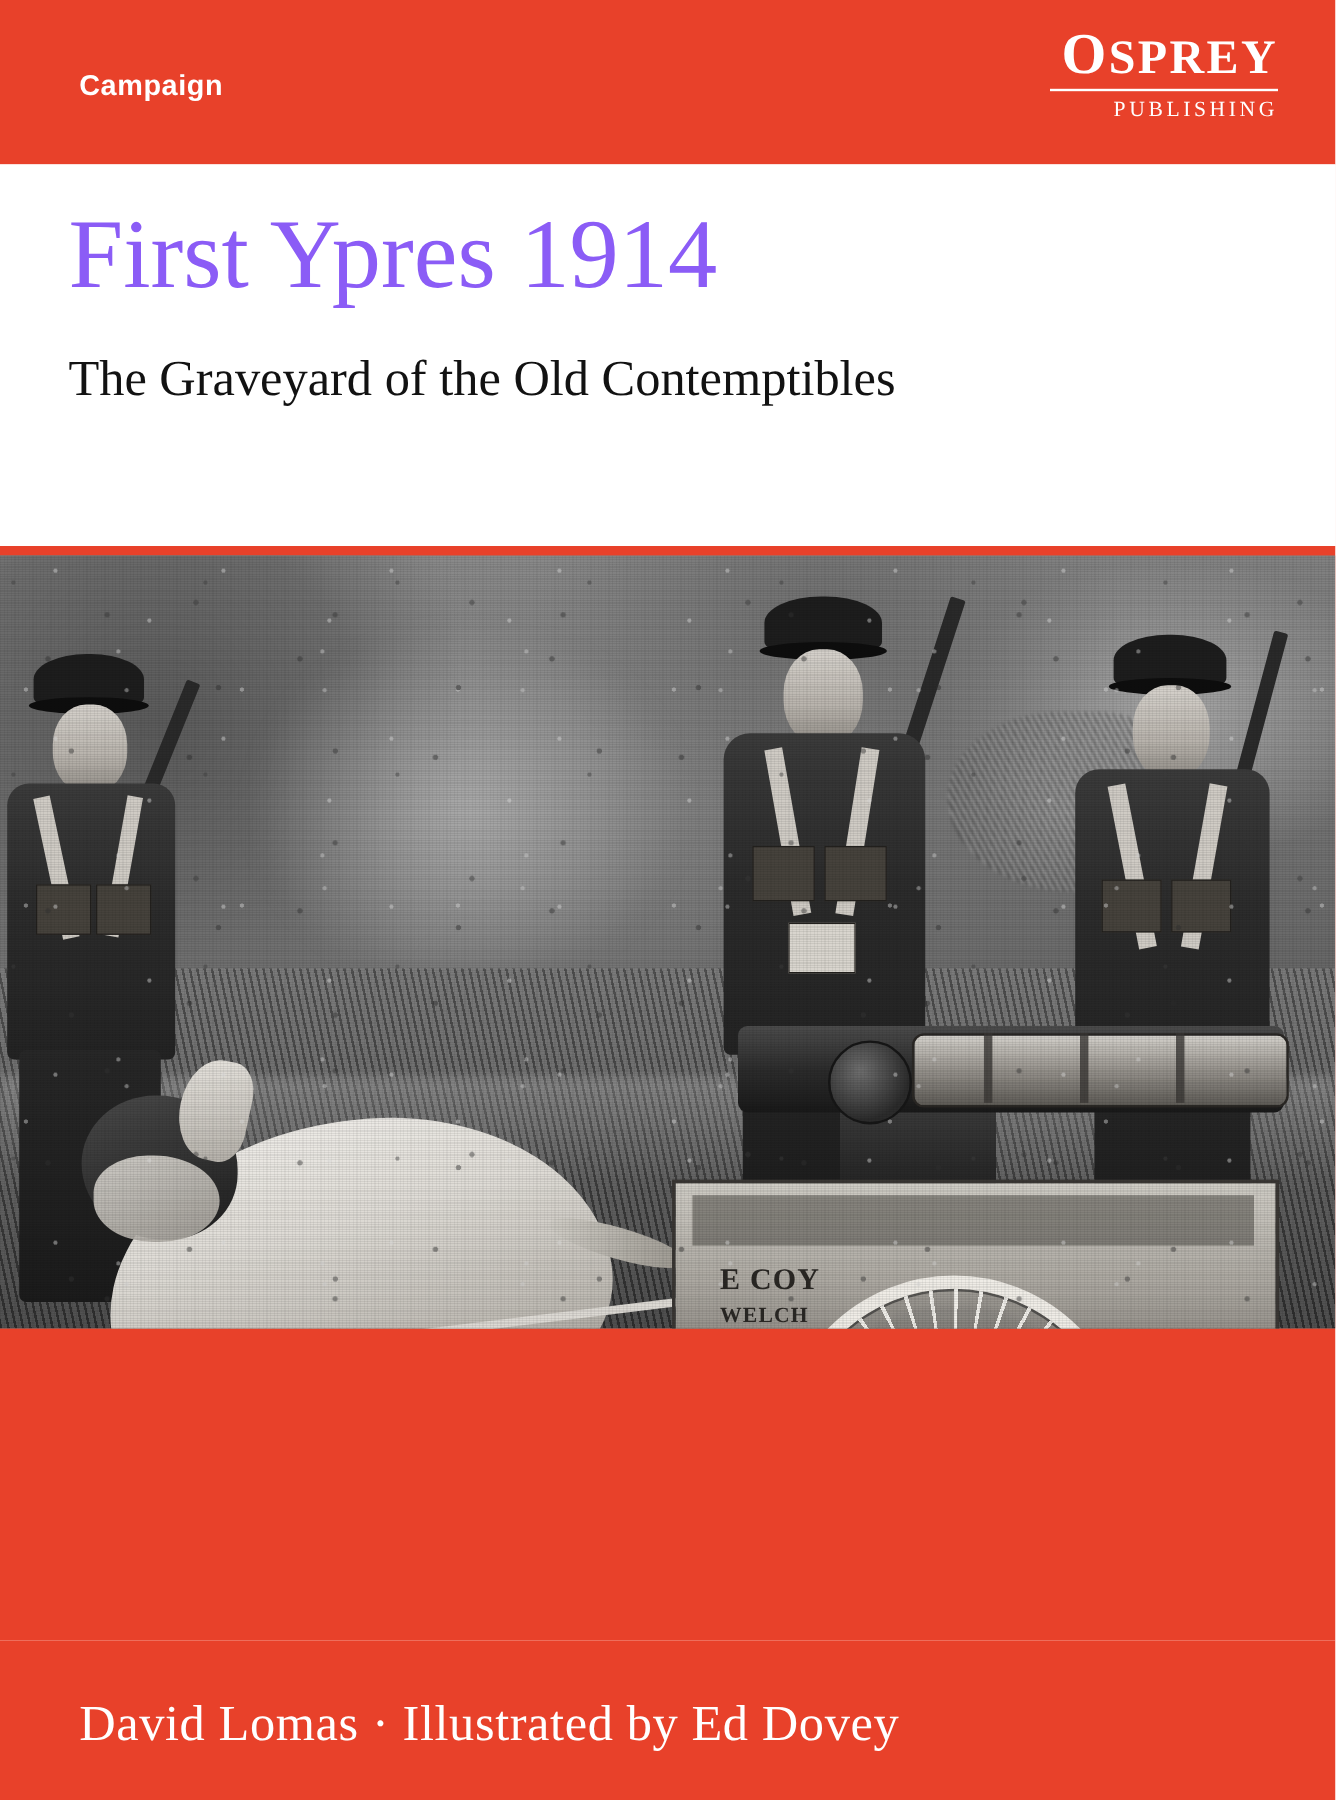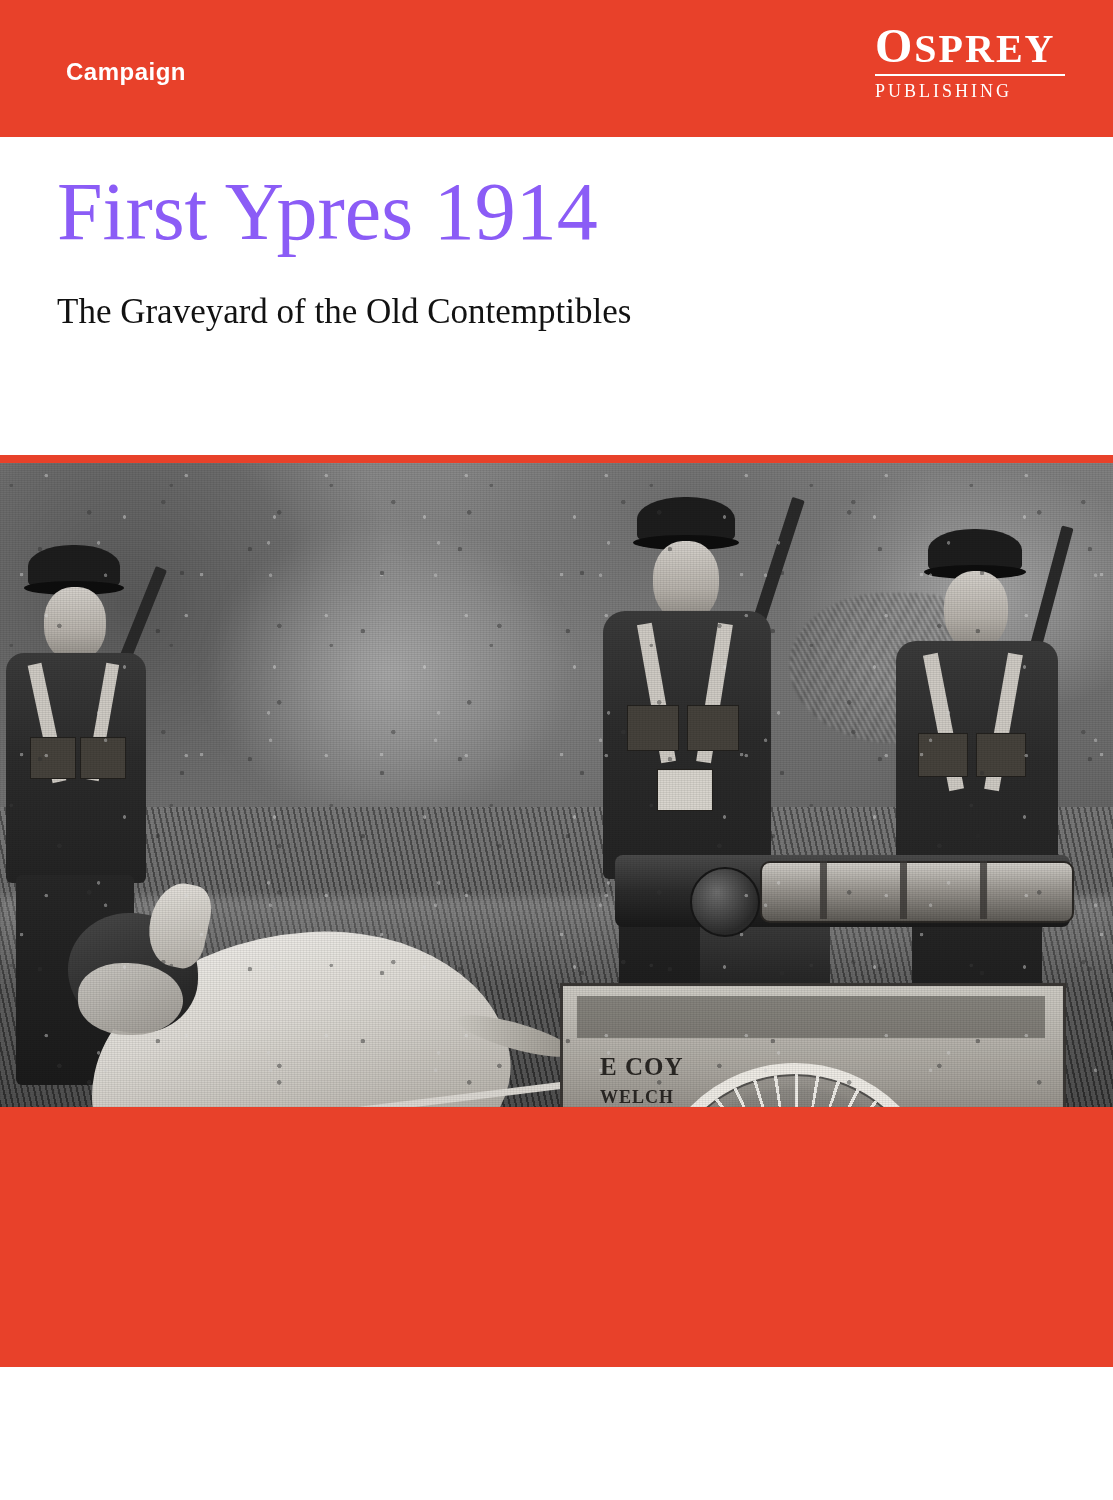--- a/index.html
+++ b/index.html
@@ -39,21 +39,21 @@
     font-size: 24px;
     font-weight: bold;
     letter-spacing: 0.5px;
   }
 
   .publisher {
     position: absolute;
     right: 48px;
     top: 22px;
     width: 190px;
-    text-align: left;
+    text-align: right;
     color: #ffffff;
   }
   .publisher-name {
     font-family: "Liberation Serif", serif;
     font-size: 40px;
     font-weight: bold;
     letter-spacing: 2px;
     line-height: 1;
   }
   .publisher-name .cap {
@@ -87,21 +87,21 @@
     font-size: 82px;
     color: #8b5cf6;
     letter-spacing: 0px;
     white-space: nowrap;
   }
   .subtitle {
     position: absolute;
     left: 57px;
     top: 155px;
     font-family: "Liberation Serif", serif;
-    font-size: 35px;
+    font-size: 42px;
     color: #121212;
     white-space: nowrap;
   }
 
   
   .photo-wrap {
     position: absolute;
     top: 455px; left: 0;
     width: 1113px;
     height: 912px;
@@ -523,14 +523,17 @@
       <div class="wheel wheel-small">
         <div class="spokes"></div>
         <div class="wheel-hub"></div>
       </div>
 
       <div class="grain"></div>
       <div class="speckle"></div>
     </div>
   </div>
 
+  <div class="bottom-band">
+    <div class="credits">David Lomas · Illustrated by Ed Dovey</div>
+  </div>
 
 </div>
 
 </body></html>

